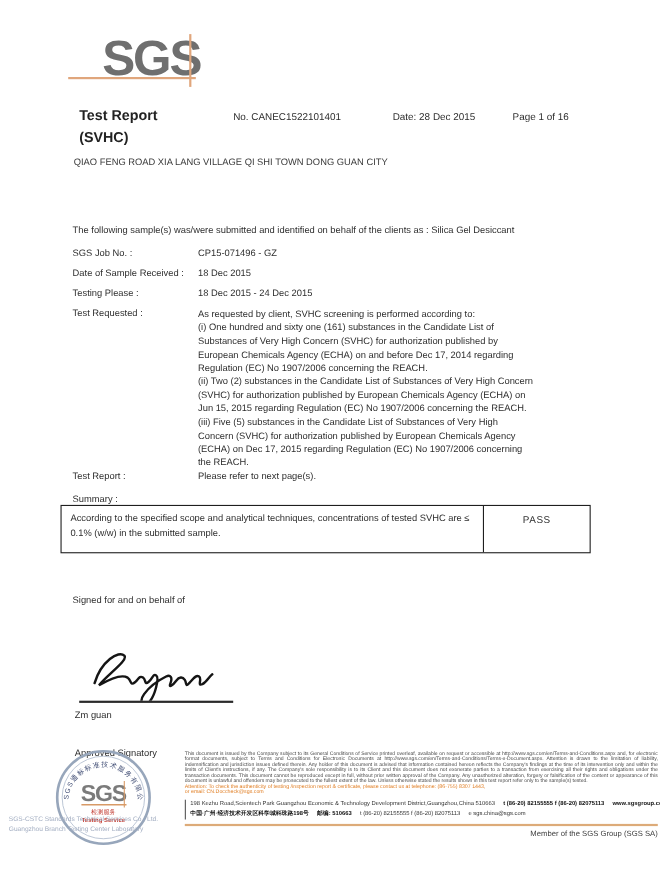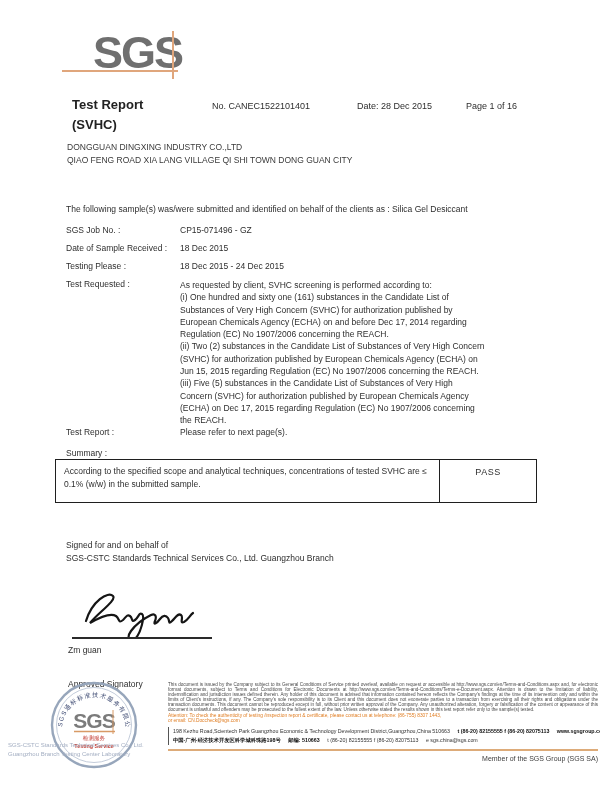--- a/index.html
+++ b/index.html
@@ -71,21 +71,20 @@
   <div class="logo-hline"></div>
   <div class="logo-vline"></div>
 
   <div class="title1">Test Report</div>
   <div class="title2">(SVHC)</div>
   <div class="report-no">No. CANEC1522101401</div>
   <div class="report-date">Date: 28 Dec 2015</div>
   <div class="report-page">Page 1 of 16</div>
 
   <div class="client">
-    <div>DONGGUAN DINGXING INDUSTRY CO.,LTD</div>
     <div>QIAO FENG ROAD XIA LANG VILLAGE QI SHI TOWN DONG GUAN CITY</div>
   </div>
 
   <div class="intro">The following sample(s) was/were submitted and identified on behalf of the clients as : Silica Gel Desiccant</div>
 
   <div class="frow-label" style="top:225px">SGS Job No. :</div>
   <div class="frow-value" style="top:225px">CP15-071496 - GZ</div>
 
   <div class="frow-label" style="top:243px">Date of Sample Received :</div>
   <div class="frow-value" style="top:243px">18 Dec 2015</div>
@@ -111,21 +110,20 @@
   <div class="frow-value" style="top:427px">Please refer to next page(s).</div>
 
   <div class="summary-label">Summary :</div>
   <div class="summary-table">
     <div class="summary-text">According to the specified scope and analytical techniques, concentrations of tested SVHC are ≤ 0.1% (w/w) in the submitted sample.</div>
     <div class="summary-pass">PASS</div>
   </div>
 
   <div class="signed-block">
     <div>Signed for and on behalf of</div>
-    <div>SGS-CSTC Standards Technical Services Co., Ltd. Guangzhou Branch</div>
   </div>
 
   <svg class="sig-svg" width="150" height="52" viewBox="0 0 150 52">
     <path d="M8 36 C14 16 30 6 35 11 C39 15 20 28 12 38 C24 31 33 28 38 31 C42 34 40 39 45 35
              C48 32 49 29 52 31 C55 33 53 38 57 35 C61 32 61 27 64 29 C67 31 63 48 57 54 C52 58 48 53 53 46
              C58 39 67 33 73 30 C77 28 79 31 77 36 C75 41 79 38 82 34 C85 30 88 30 90 33 C92 36 90 40 94 36
              C98 32 100 28 103 30 C106 32 101 39 106 37 C110 35 112 30 115 28" fill="none" stroke="#151515" stroke-width="2.2" stroke-linecap="round"></path>
   </svg>
   <div class="sig-line"></div>
   <div class="sig-name">Zm guan</div>

